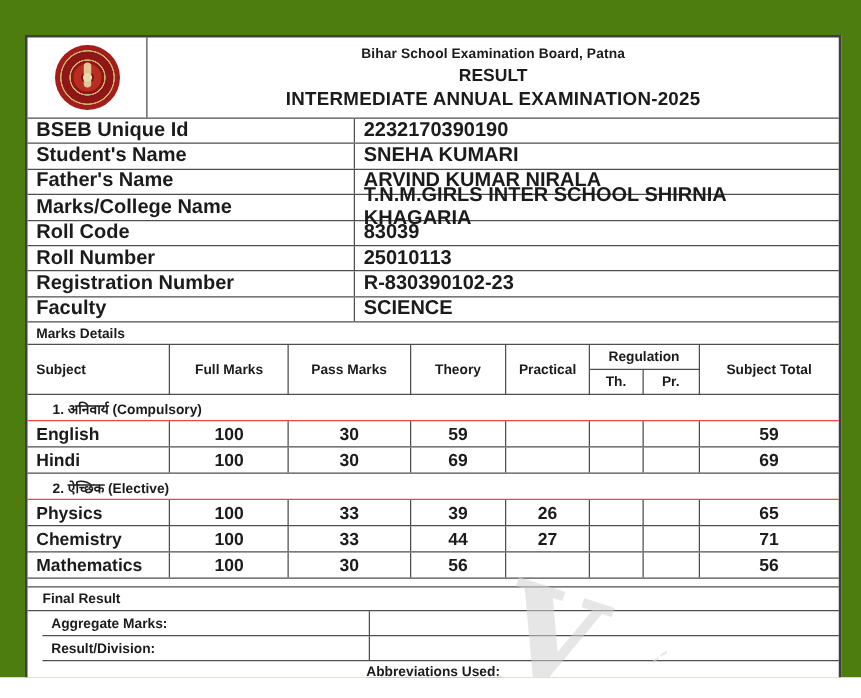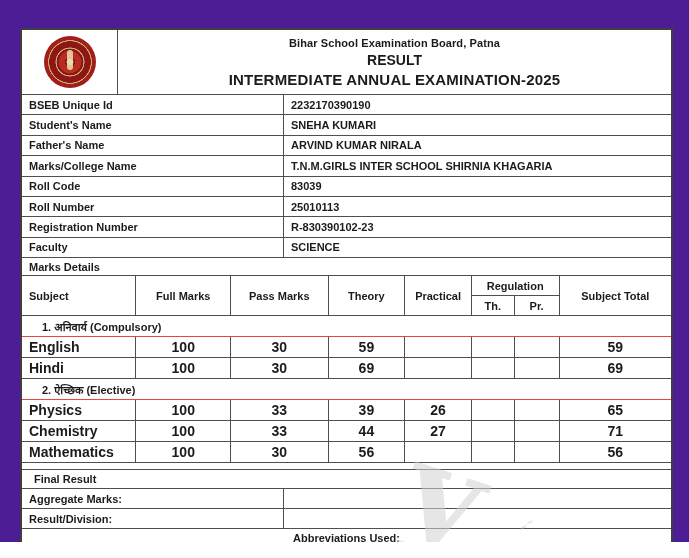--- a/index.html
+++ b/index.html
@@ -4,21 +4,21 @@
 <style>
   * { margin:0; padding:0; box-sizing:border-box; }
   html,body { background:#ffffff; }
   body {
     font-family:"Liberation Sans","DejaVu Sans",sans-serif;
     color:#1b1b1b;
     -webkit-font-smoothing:antialiased;
   }
   .page {
     position:relative; width:689px; height:542px;
-    background:#4c1d95; overflow:hidden;text-decoration:underline;
+    background:#4d7c0f; overflow:hidden;text-decoration:underline;
   }
   .sheet {
     position:absolute; left:20px; top:28px; width:653px;
     border:2px solid #3f3f3f; background:#fff;
   }
   .row { display:flex; border-bottom:1px solid #4f4f4f; background:transparent; }
   .row:last-child { border-bottom:none; }
 
   
   .hdr { height:65px; align-items:stretch; }
@@ -35,21 +35,21 @@
   .seal::after {
     content:""; position:absolute; left:23px; top:14px; width:6px; height:20px;
     background:#e9d7a8; border-radius:3px; opacity:.9;
   }
   .title-cell { flex:1; display:flex; flex-direction:column; align-items:center; justify-content:center; text-align:center; padding:3px 0; }
   .board-name { font-size:11px; font-weight:bold; letter-spacing:.1px; }
   .result-label { font-size:14px; font-weight:bold; margin-top:3px; }
   .exam-title { font-size:15px; font-weight:bold; margin-top:3px; letter-spacing:.2px; }
 
   
-  .detail { height:20.4px; font-size:11px; font-weight:bold; }
+  .detail { height:20.4px; font-size:16px; font-weight:bold; }
   .d-label { width:262px; border-right:1px solid #4f4f4f; display:flex; align-items:center; padding-left:7px; }
   .d-value { flex:1; display:flex; align-items:center; padding-left:7px; }
 
   
   .section { height:17px; font-size:11px; font-weight:bold; display:flex; align-items:center; padding-left:7px; }
   .section-final { height:18px;padding-left:12px; }
 
   
   .mk { display:grid; grid-template-columns:115fr 95fr 98fr 77fr 67fr 43fr 45fr 112fr; border-bottom:1px solid #4f4f4f; }
   .mk-head { height:40px; grid-template-rows:20px 20px; font-size:11px; font-weight:bold; }
@@ -60,21 +60,21 @@
   .hc.th-c { grid-column:6; grid-row:2; }
   .hc.pr-c { grid-column:7; grid-row:2; }
   .hc.last { border-right:none; }
   .mk-row { height:21px; font-size:14px; font-weight:bold; }
   .mk-row .c { display:flex; align-items:center; justify-content:center; border-right:1px solid #4f4f4f; }
   .mk-row .c.subj { justify-content:flex-start; padding-left:7px; }
   .mk-row .c:last-child { border-right:none; }
   .group-row { height:21px; font-size:11px; font-weight:bold; display:flex; align-items:center; padding-left:20px; border-bottom:1px solid #ef4444; }
   .spacer { height:7px; border-bottom:1px solid #4f4f4f; }
 
-  .final-row { height:20px; font-size:11px; font-weight:bold; }
+  .final-row { height:20px; font-size:11px; font-weight:bold;margin-left:12px; }
 
   .abbr-title-row { height:18px; display:flex; align-items:center; justify-content:center; font-size:11px; font-weight:bold; }
   .abbr-title-row span { text-decoration:underline; }
   .abbr { display:grid; grid-template-columns:64fr 99fr 189fr 100fr 53fr 147fr; height:20px; font-size:10.5px; font-weight:bold; border-bottom:1px solid #4f4f4f; }
   .abbr .a { display:flex; align-items:center; padding-left:6px; border-right:1px solid #4f4f4f; }
   .abbr .a:last-child { border-right:none; }
 
   
   .wm { position:absolute; pointer-events:none; color:#d2d2d2; }
   .wm-big {

